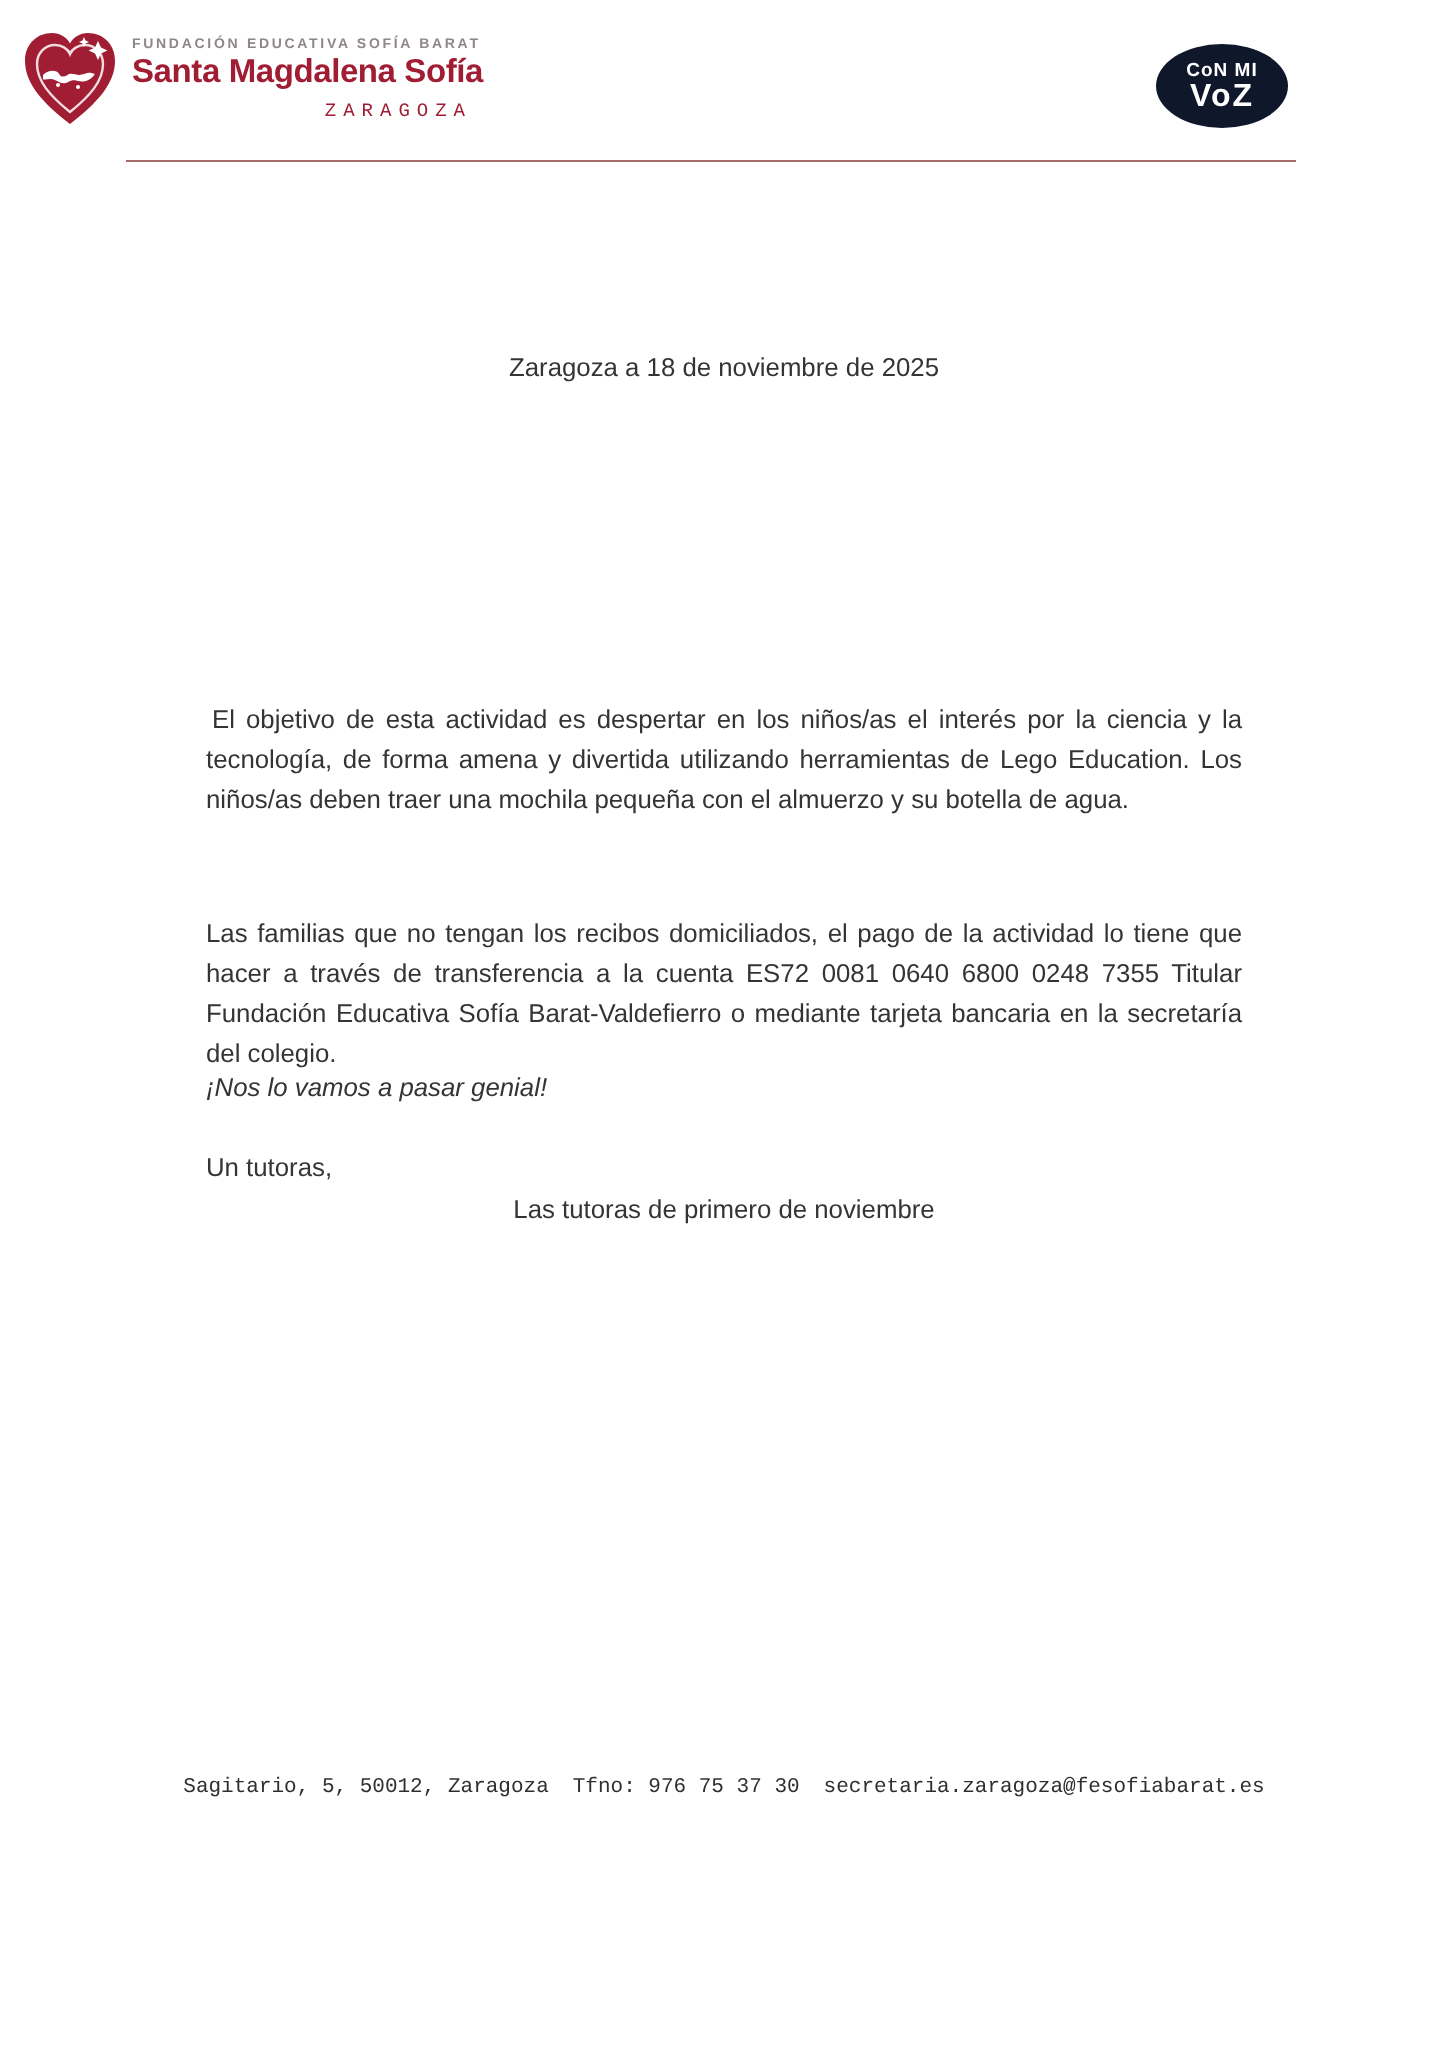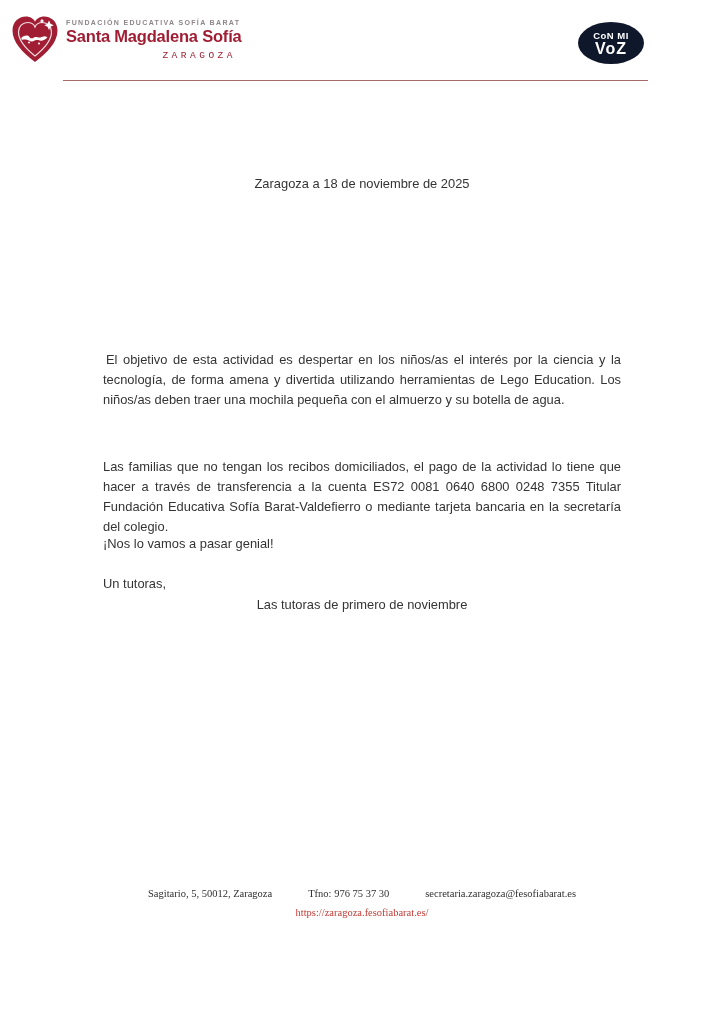--- a/index.html
+++ b/index.html
@@ -27,27 +27,27 @@
   .txt { position: absolute; left: 103px; width: 518px; font-size: 12.9px; line-height: 20px; color: #343434; }
   .right { text-align: center; }
   .para { text-align: justify; }
   .indent-sp { text-indent: 3px; }
 
   .date-line   { top: 174px; }
   .greeting    { top: 236px; }
   .para1       { top: 277px; }
   .para2       { top: 350px; }
   .para3       { top: 430px; margin-top: 27px; }
-  .exclaim     { top: 534px; }
+  .exclaim     { top: 534px; font-style: italic; }
   .farewell    { top: 574px; }
   .signature   { top: 595px; }
 
   
   .footer-line { position: absolute; left: 0; top: 888px; width: 724px; display: flex; justify-content: center;
-    gap: 36px; font-family: Liberation Serif, serif; font-size: 10.5px; color: #2f2f2f; }
+    gap: 12px; font-family: Liberation Mono, monospace; font-size: 10.5px; color: #2f2f2f; }
   .footer-url { position: absolute; left: 0; top: 907px; width: 724px; text-align: center;
     font-family: "Liberation Serif", serif; font-size: 10.5px; color: #c23b36; }
   .footer-url span { cursor: pointer; }
 </style>
 </head>
 <body>
 
 <div class="page">
 
   <div class="logo-wrap">
@@ -86,17 +86,14 @@
 
   <div class="txt farewell">Un tutoras,</div>
 
   <div class="txt right signature">Las tutoras de primero de noviembre</div>
 
   <div class="footer-line">
     <span>Sagitario, 5, 50012,  Zaragoza</span>
     <span>Tfno: 976 75 37 30</span>
     <span>secretaria.zaragoza@fesofiabarat.es</span>
   </div>
-  <div class="footer-url">
-    <span>https://zaragoza.fesofiabarat.es/</span>
-  </div>
 
 </div>
 
 </body></html>

